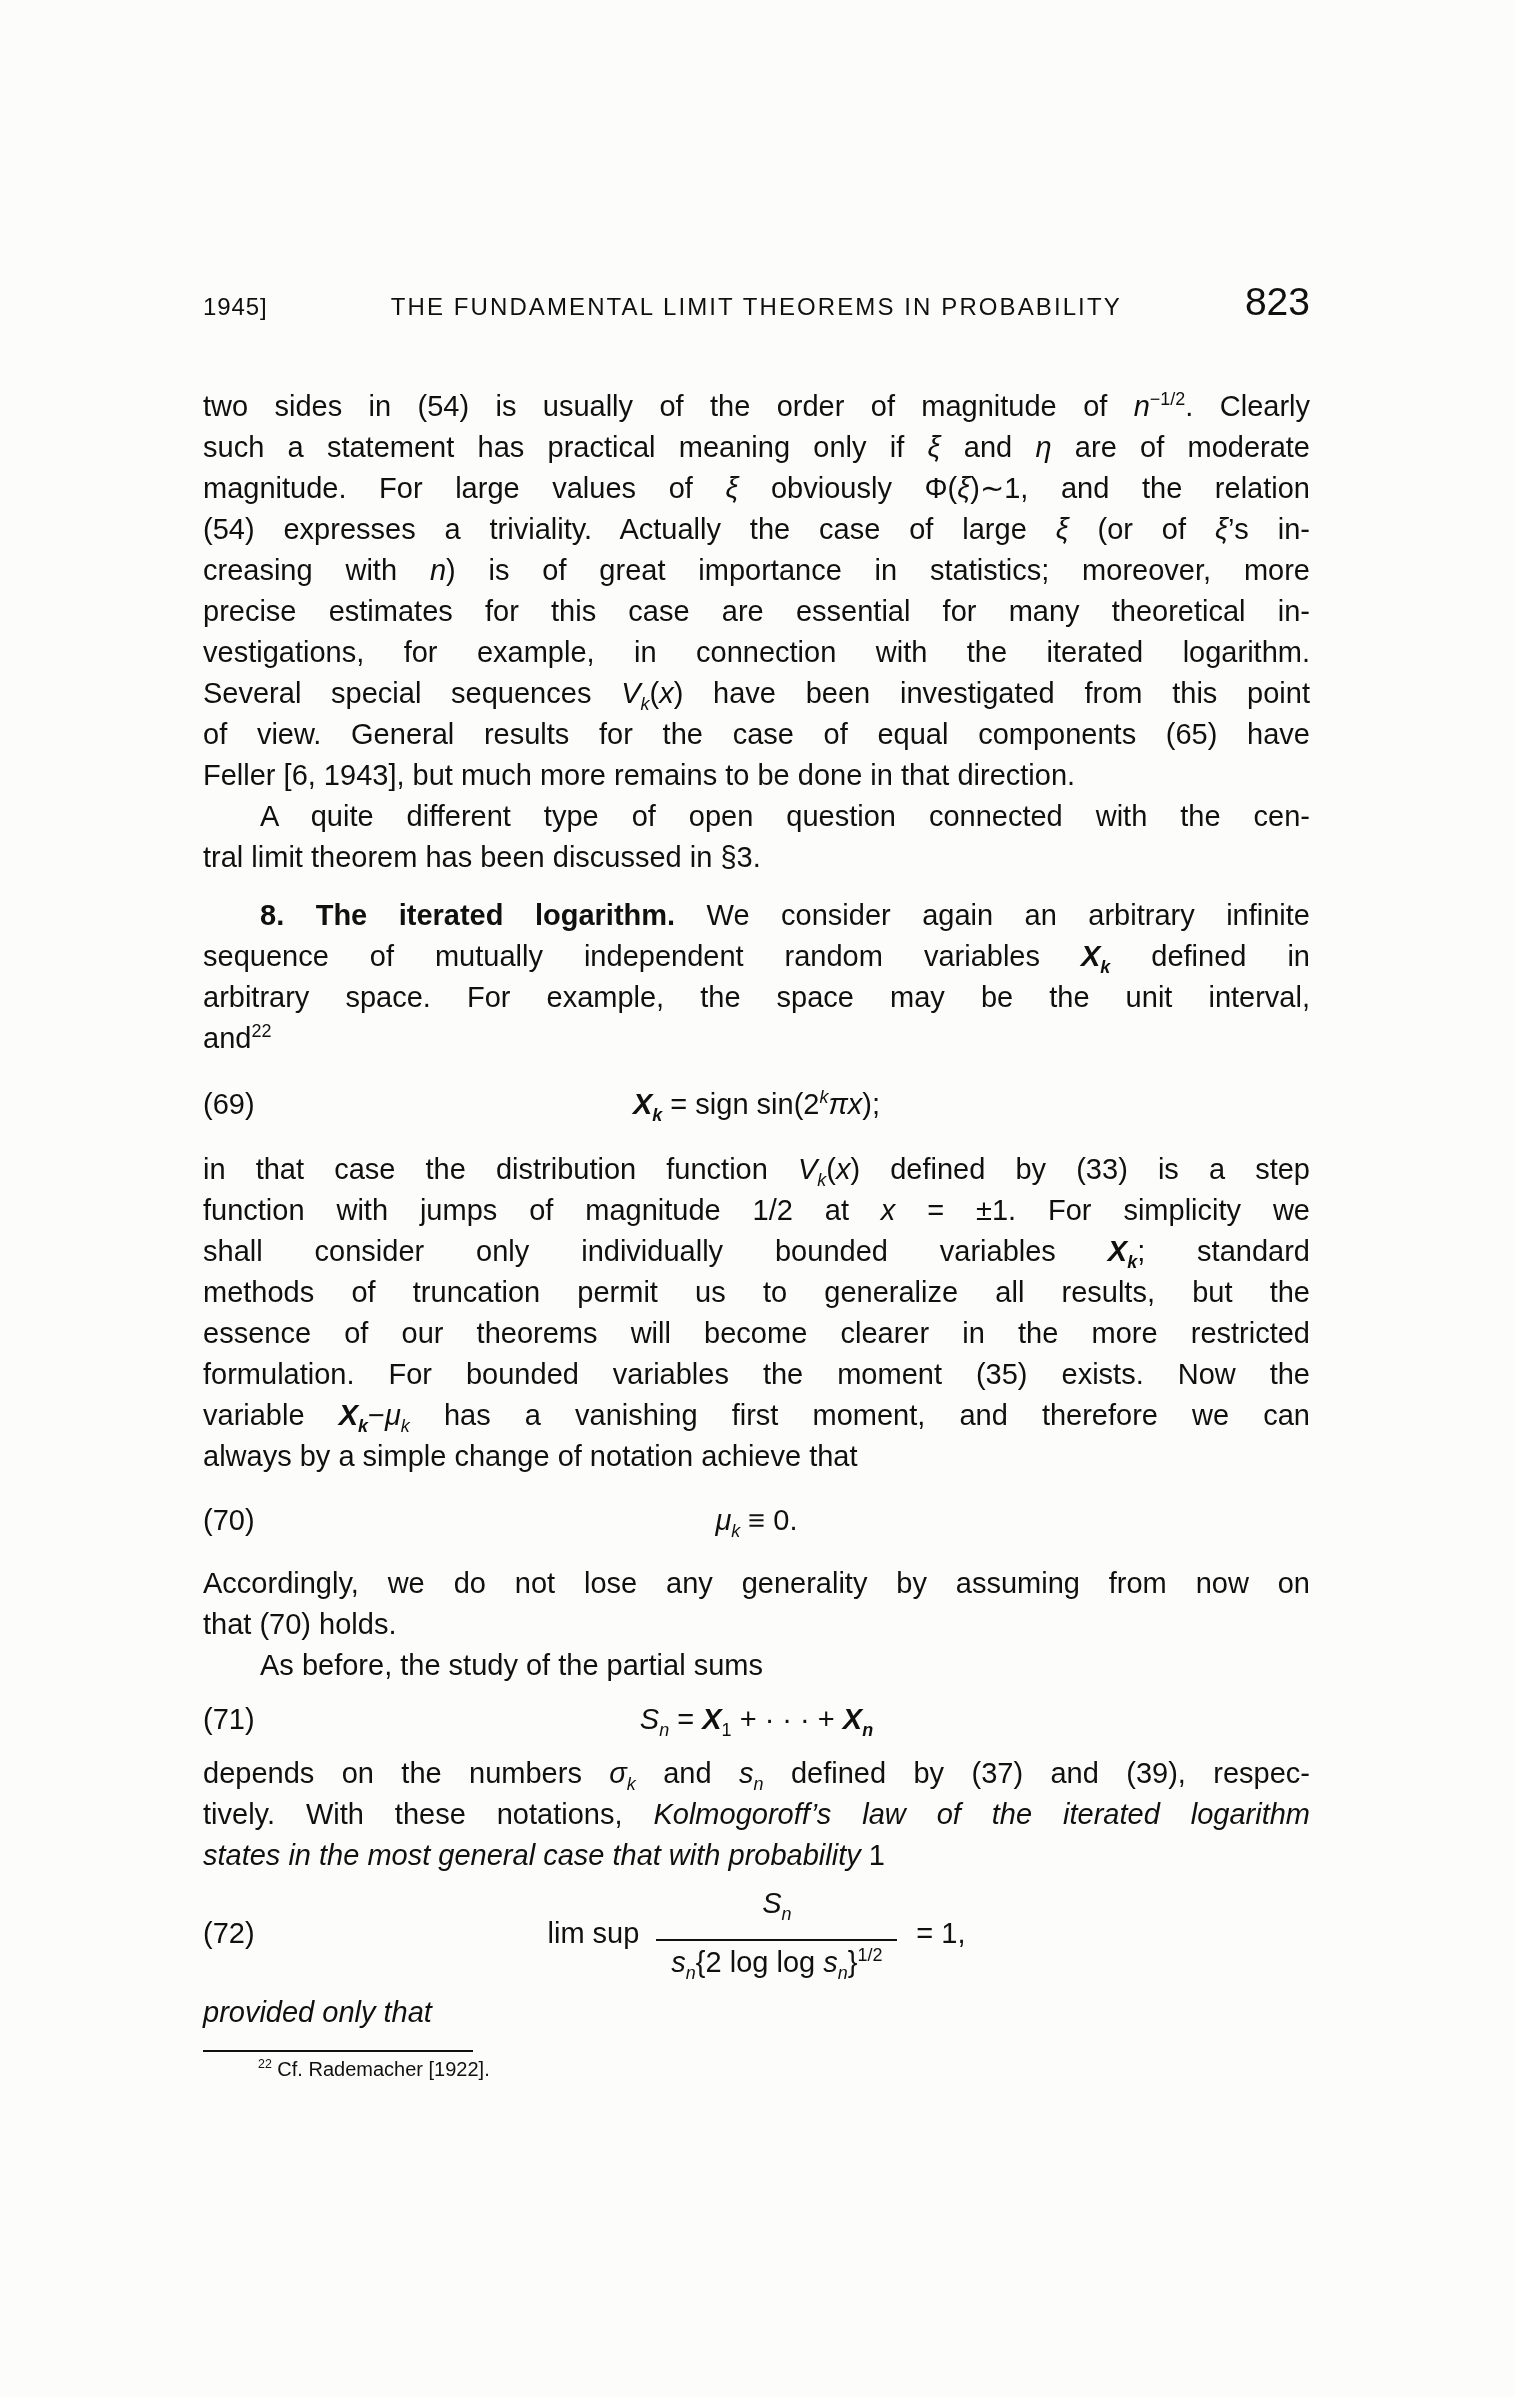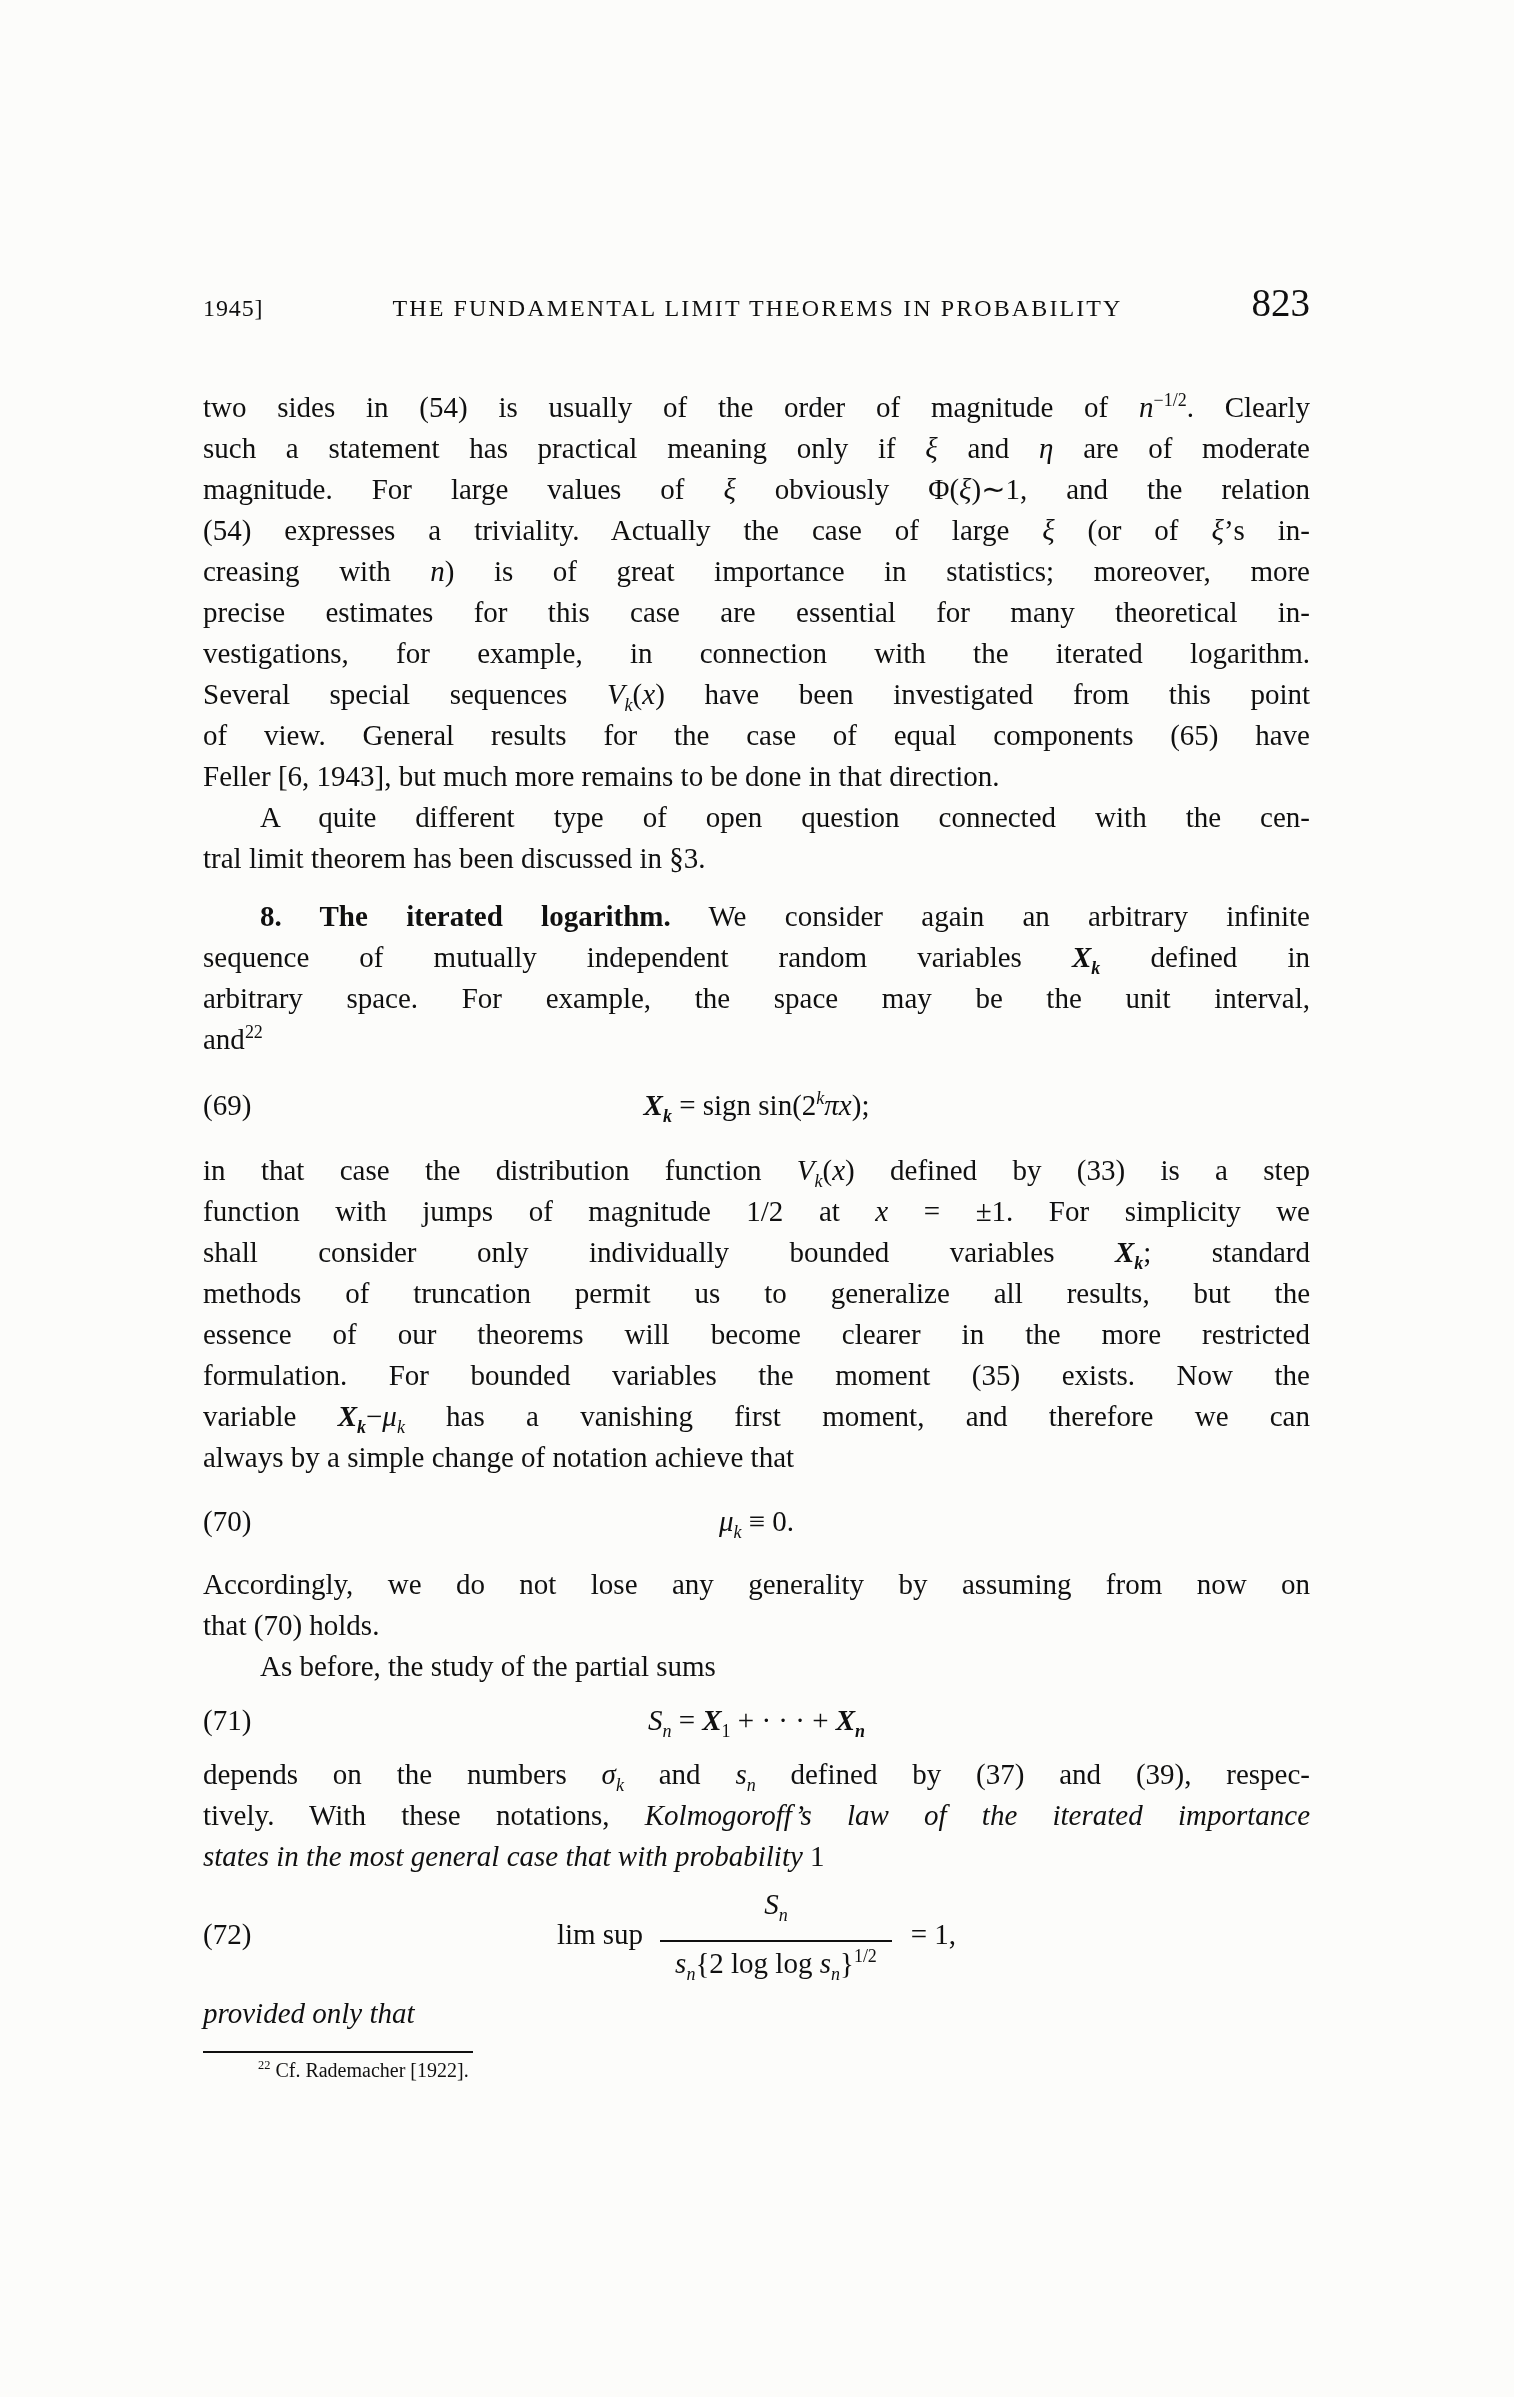--- a/index.html
+++ b/index.html
@@ -3,21 +3,21 @@
 <meta charset="utf-8">
 <style>
   html, body { margin: 0; padding: 0; }
   body { background: #fcfcfa; }
   .page {
     position: relative;
     width: 1514px;
     height: 2397px;
     background: var(--paper, #fcfcfa);
     color: var(--ink, #101010);
-    font-family: Liberation Serif, serif;
+    font-family: Liberation Sans, sans-serif;
     overflow: hidden;
   }
   .text-col {
     position: absolute;
     left: 203px;
     top: 0;
     width: 1107px;
   }
   .running-head {
     display: flex;
@@ -140,21 +140,21 @@
         <div class="para">
           <div class="line">Accordingly, we do not lose any generality by assuming from now on</div>
           <div class="line endline">that (70) holds.</div>
         </div>
         <div class="para">
           <div class="line endline indent">As before, the study of the partial sums</div>
         </div>
         <div class="equation eq-71"><div class="eq-label" style="position: absolute;">(71)</div><span class="eq-body"><i>S<sub>n</sub></i> = <b><i>X</i></b><sub>1</sub> + · · · + <b><i>X<sub>n</sub></i></b></span></div>
         <div class="para">
           <div class="line">depends on the numbers <i>σ<sub>k</sub></i> and <i>s<sub>n</sub></i> defined by (37) and (39), respec-</div>
-          <div class="line">tively. With these notations, <i>Kolmogoroff’s law of the iterated importance</i></div>
+          <div class="line">tively. With these notations, <i>Kolmogoroff’s law of the iterated logarithm</i></div>
           <div class="line endline"><i>states in the most general case that with probability</i> 1</div>
         </div>
         <div class="equation frac-eq eq-72">
           <div class="eq-label" style="position: absolute;">(72)</div>
           <span class="eq-prefix">lim sup</span>
           <div class="frac">
             <span class="num"><i>S<sub>n</sub></i></span>
             <span class="den"><i>s<sub>n</sub></i>{2 log log <i>s<sub>n</sub></i>}<sup>1/2</sup></span>
           </div>
           <span class="eq-suffix">= 1,</span>

